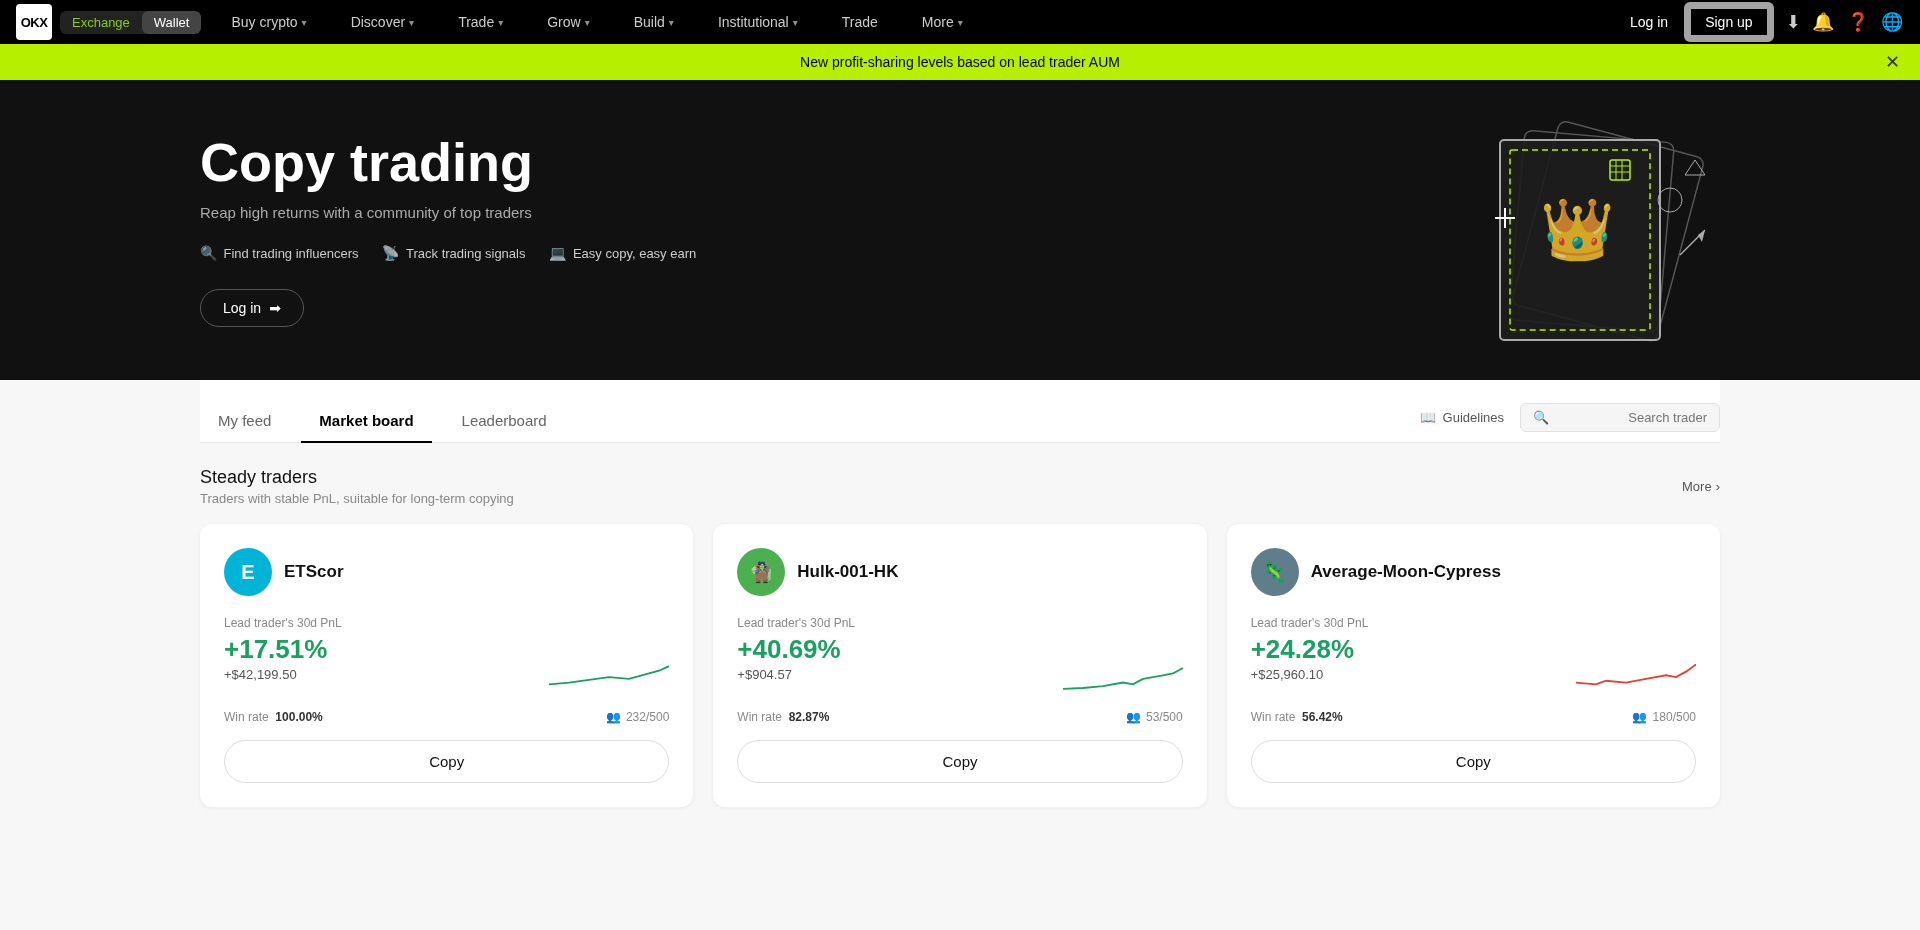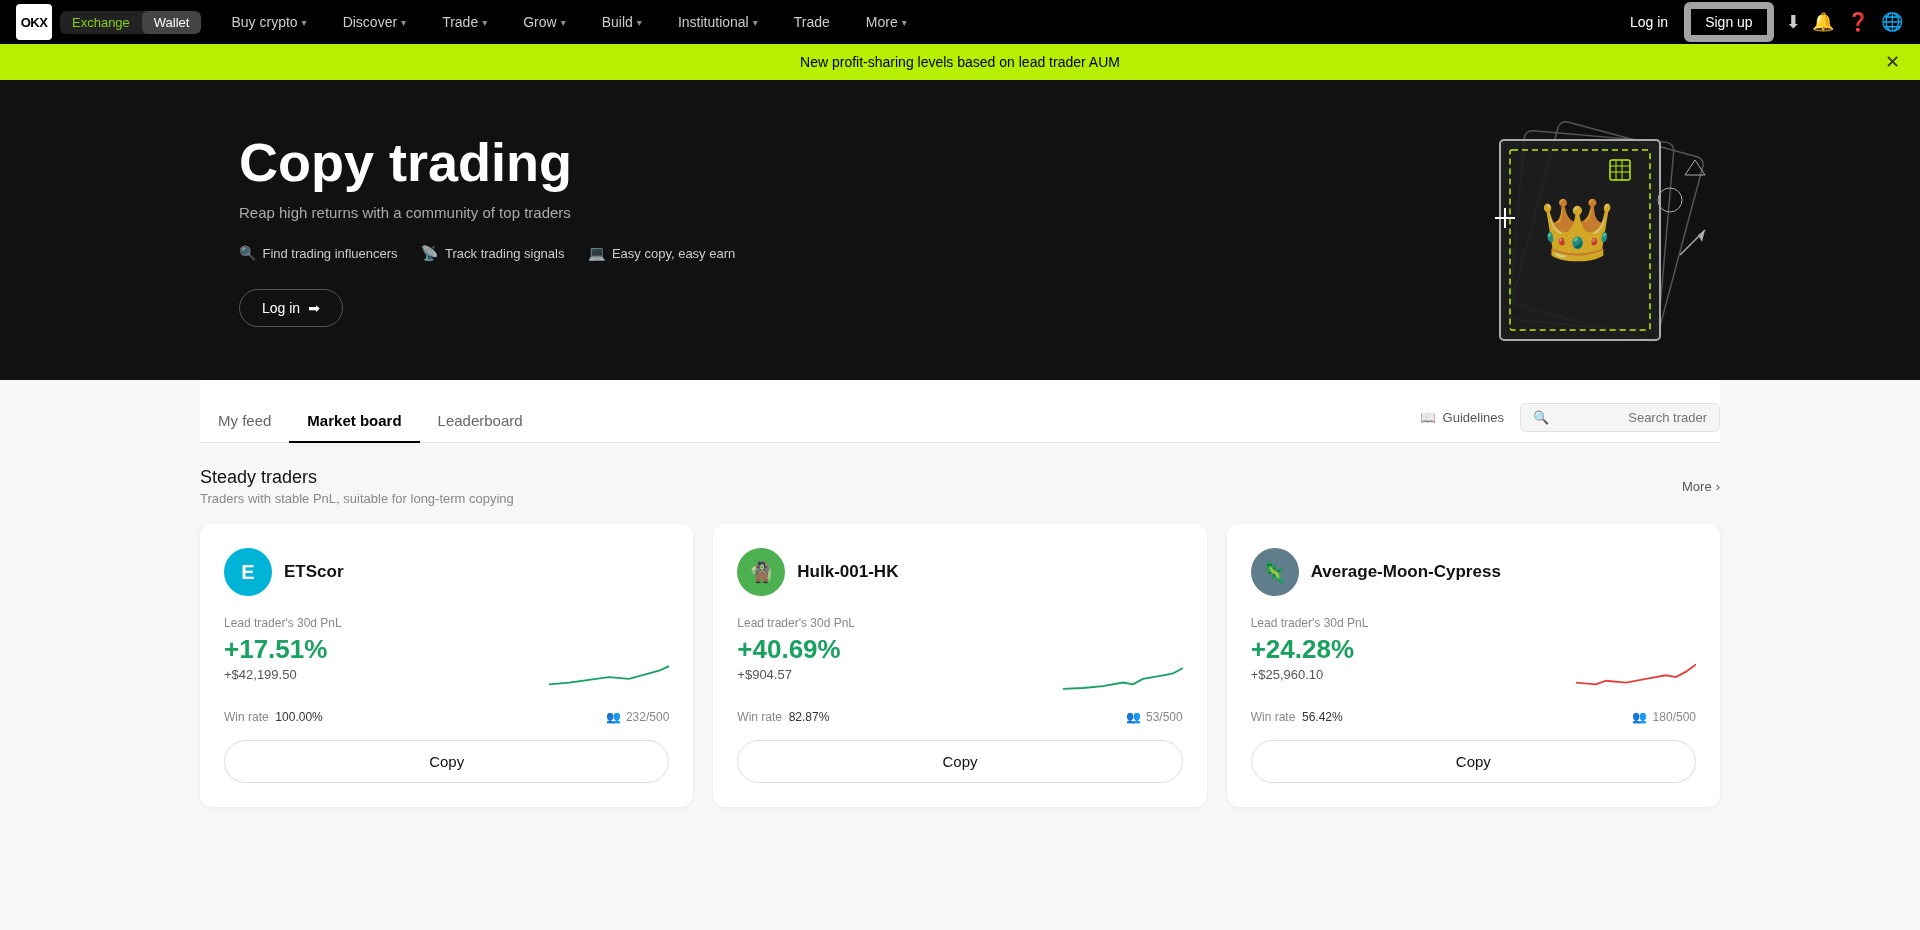--- a/index.html
+++ b/index.html
@@ -53,21 +53,21 @@
       background: transparent;
     }
     .nav-toggle-btn.active {
       background: #444;
       color: #fff;
       border-radius: 6px;
     }
     .nav-links {
       display: flex;
       align-items: center;
-      gap: 8px;
+      gap: 16px;
       flex: 1;
     }
     .nav-link {
       color: #ccc;
       font-size: 14px;
       padding: 0 14px;
       height: 44px;
       display: flex;
       align-items: center;
       cursor: pointer;
@@ -141,21 +141,20 @@
       min-height: 300px;
       display: flex;
       align-items: center;
       padding: 40px 200px;
       position: relative;
       overflow: hidden;
     }
     .hero-content {
       max-width: 600px;
       z-index: 2;
-      margin-left: 39px;
     }
     .hero-title {
       color: #fff;
       font-size: 54px;
       font-weight: 700;
       margin-bottom: 12px;
       line-height: 1.1;
     }
     .hero-subtitle {
       color: #aaa;
@@ -213,21 +212,21 @@
       display: flex;
       align-items: center;
       padding: 20px 0 0 0;
       border-bottom: 1px solid #e8e8e8;
       background: #fff;
       position: sticky;
       top: 0;
     }
     .tabs-container {
       display: flex;
-      gap: 0;
+      gap: 12px;
       flex: 1;
     }
     .tab {
       padding: 12px 18px;
       font-size: 15px;
       color: #666;
       cursor: pointer;
       border-bottom: 2px solid transparent;
       margin-bottom: -1px;
     }
@@ -371,21 +370,21 @@
       align-items: center;
       margin-bottom: 16px;
     }
     .trader-stat-label {
       font-size: 12px;
       color: #888;
     }
     .trader-stat-value {
       font-size: 12px;
       color: #333;
-      font-weight: 400;
+      font-weight: 700;
     }
     .trader-copiers {
       display: flex;
       align-items: center;
       gap: 5px;
       font-size: 12px;
       color: #888;
     }
     .copy-btn {
       width: 100%;

